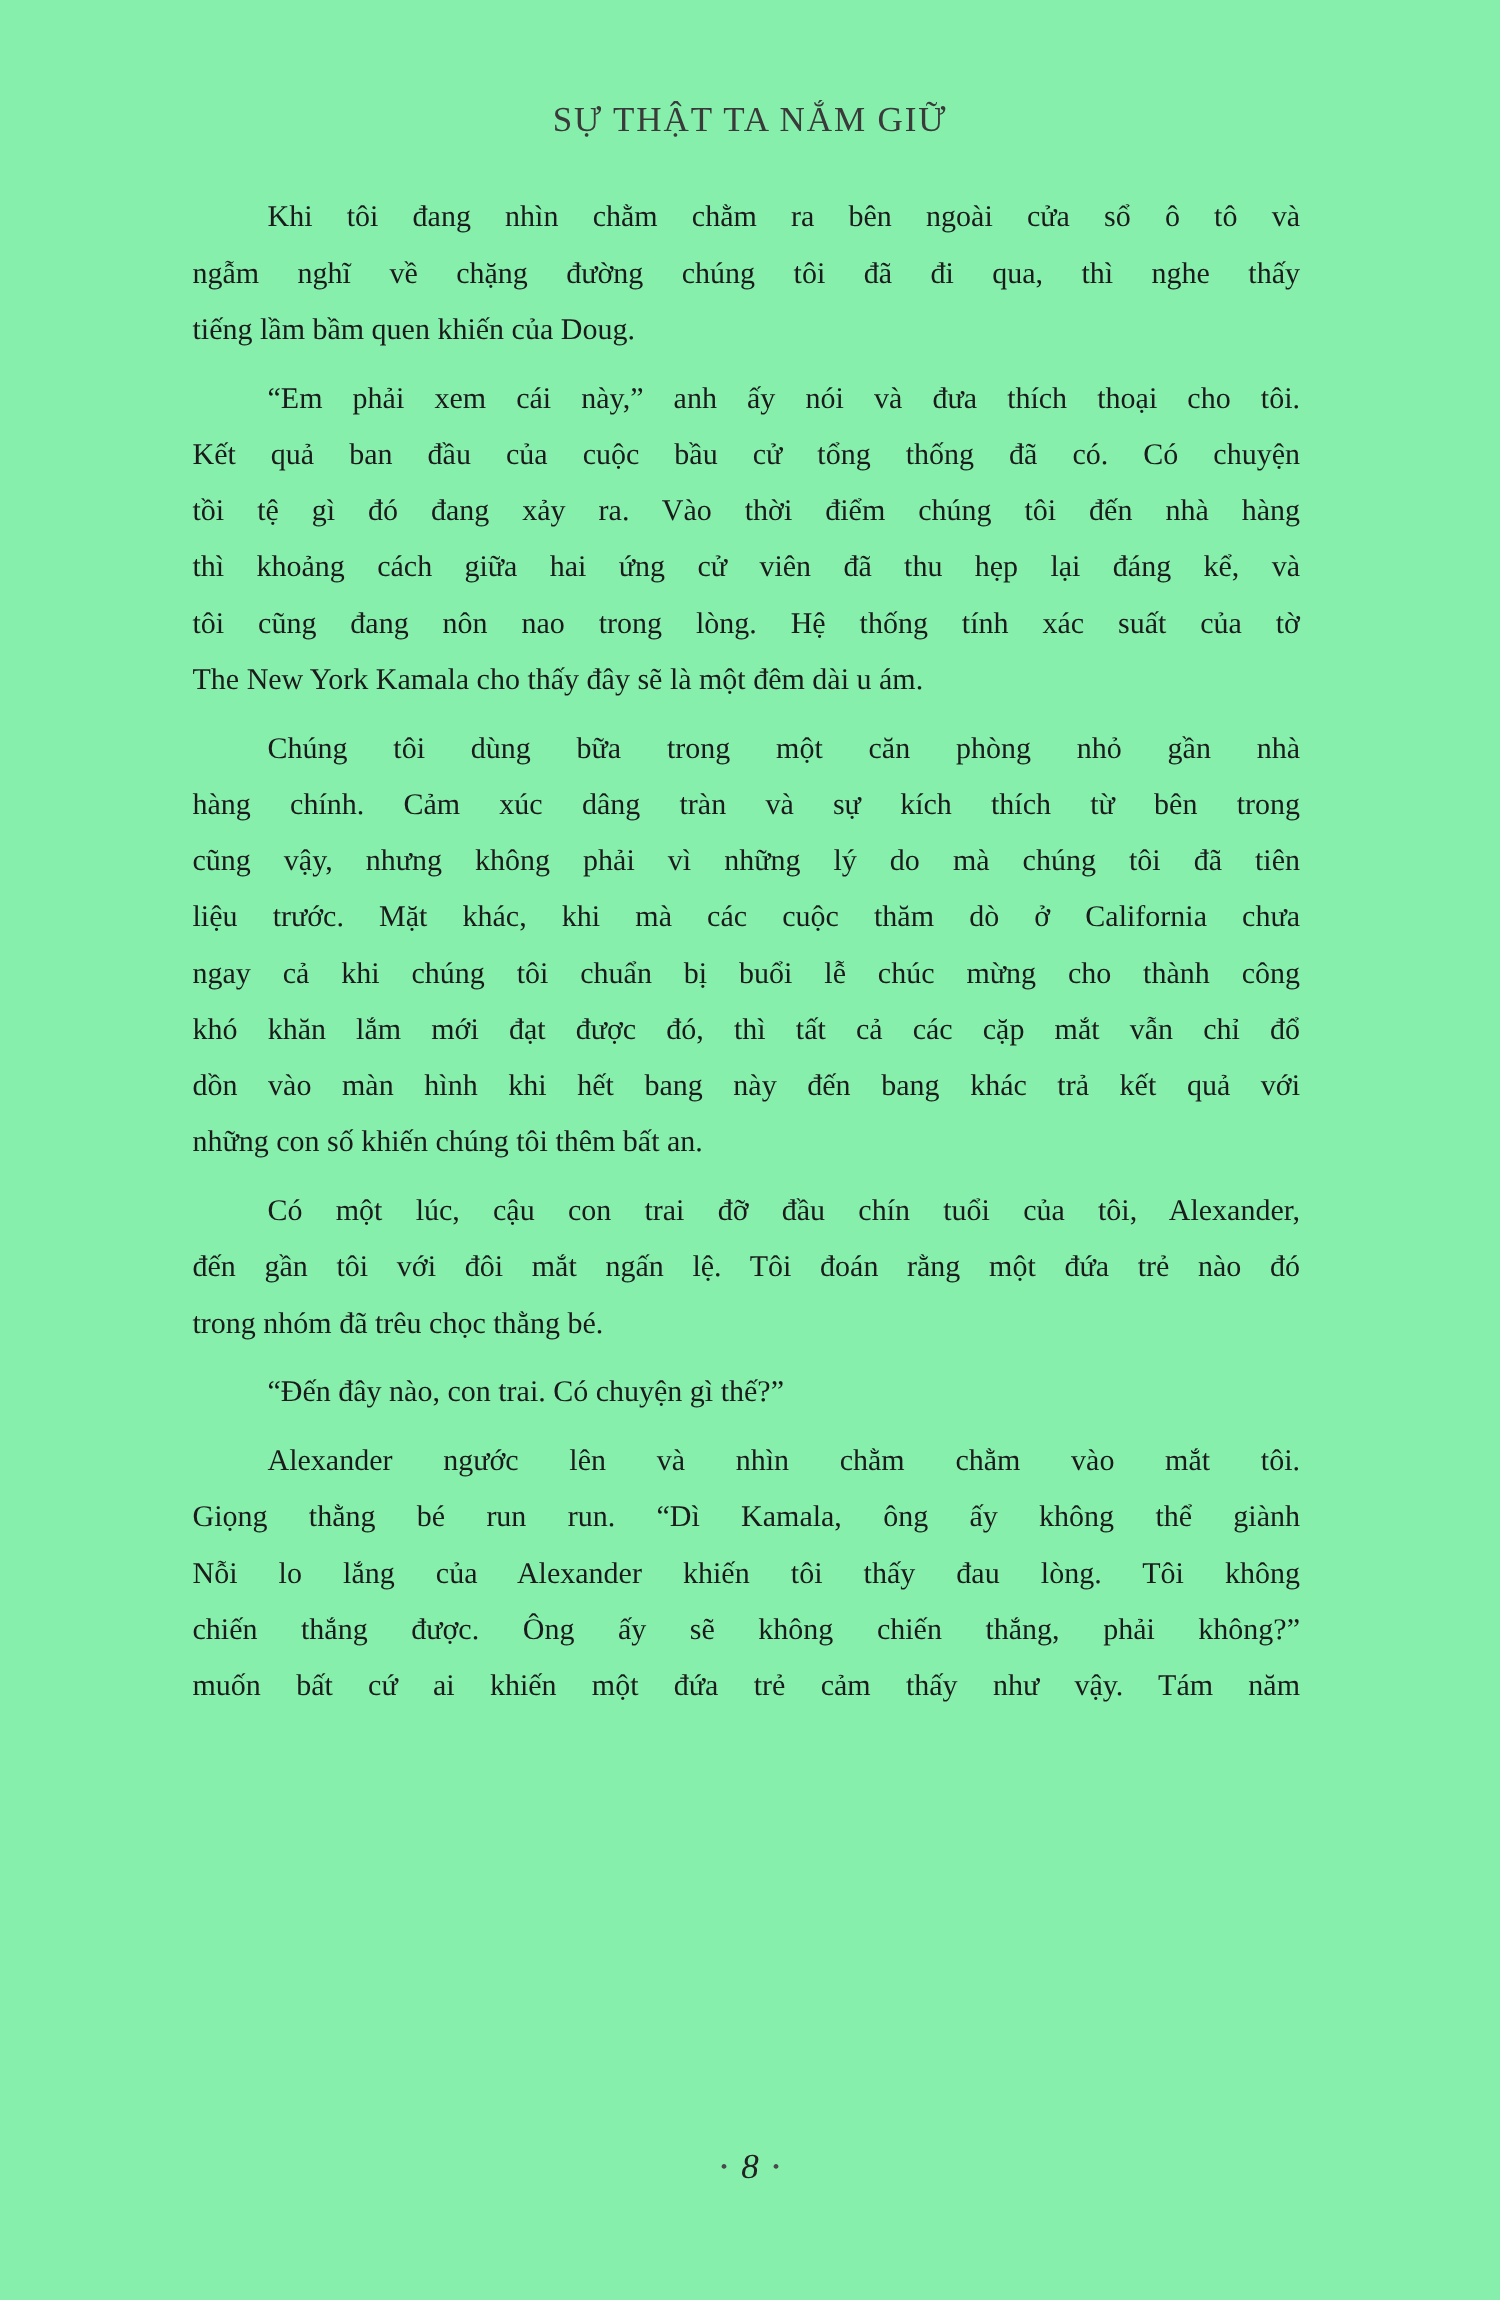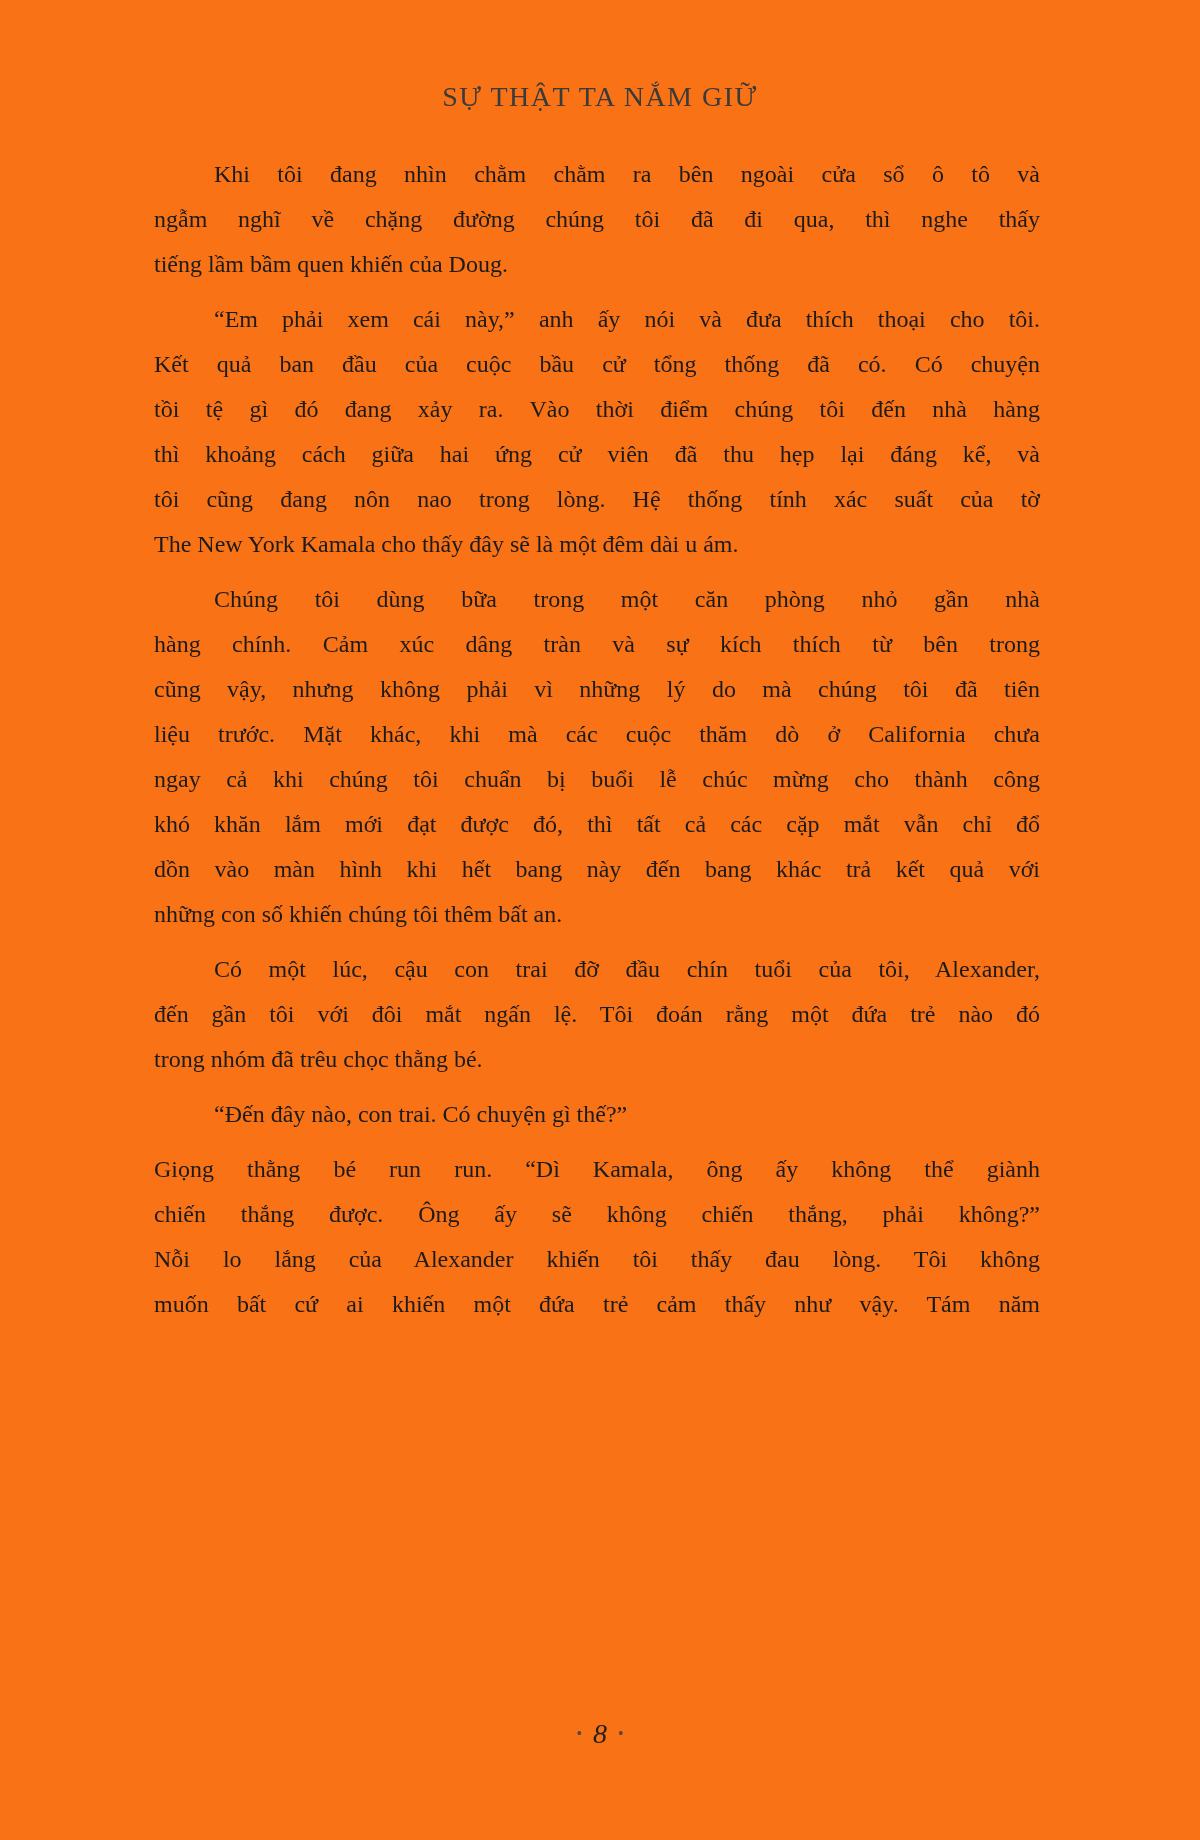--- a/index.html
+++ b/index.html
@@ -4,21 +4,21 @@
 <style>
   html, body {
     margin: 0;
     padding: 0;
     background: #ffffff;
   }
   .page {
     position: relative;
     width: 1200px;
     height: 1840px;
-    background: #f97316;
+    background: #86efac;
     overflow: hidden;
     font-family: "Liberation Serif", "DejaVu Serif", serif;
     color: #1b1b1b;
   }
   .running-head {
     margin-top: 80px;
     text-align: center;
     font-size: 28px;
     line-height: 34px;
     letter-spacing: 1.5px;
@@ -99,23 +99,24 @@
       </p>
       <p class="para">
         <span class="line firstline">Có một lúc, cậu con trai đỡ đầu chín tuổi của tôi, Alexander,</span>
         <span class="line">đến gần tôi với đôi mắt ngấn lệ. Tôi đoán rằng một đứa trẻ nào đó</span>
         <span class="line lastline">trong nhóm đã trêu chọc thằng bé.</span>
       </p>
       <p class="para">
         <span class="line firstline lastline">“Đến đây nào, con trai. Có chuyện gì thế?”</span>
       </p>
       <p class="para">
+        <span class="line firstline">Alexander ngước lên và nhìn chằm chằm vào mắt tôi.</span>
         <span class="line">Giọng thằng bé run run. “Dì Kamala, ông ấy không thể giành</span>
+        <span class="line">Nỗi lo lắng của Alexander khiến tôi thấy đau lòng. Tôi không</span>
         <span class="line">chiến thắng được. Ông ấy sẽ không chiến thắng, phải không?”</span>
-        <span class="line">Nỗi lo lắng của Alexander khiến tôi thấy đau lòng. Tôi không</span>
         <span class="line">muốn bất cứ ai khiến một đứa trẻ cảm thấy như vậy. Tám năm</span>
       </p>
     </main>
 
   <footer class="page-footer">
     <span class="orn">•</span><span class="pagenum">8</span><span class="orn">•</span>
   </footer>
 
 </div>
 

